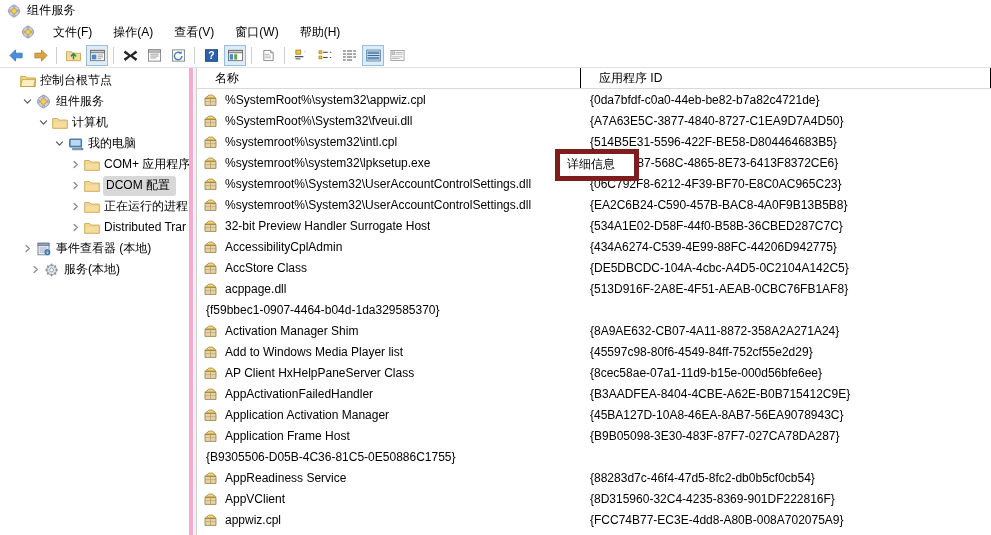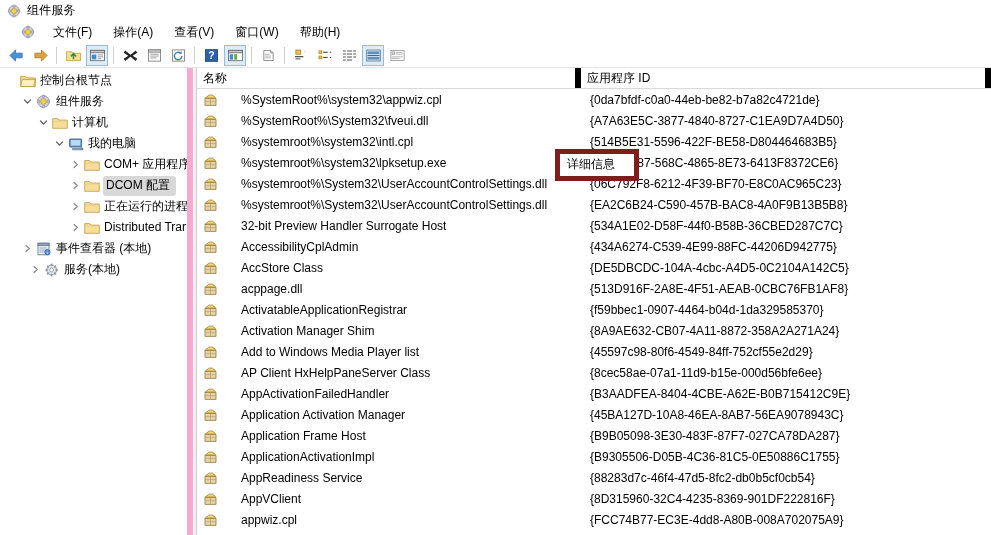--- a/index.html
+++ b/index.html
@@ -78,21 +78,21 @@
     flex: 1 1 auto;
     display: flex;
     min-height: 0;
     background: #ffffff;
   }
 
   
   .treepane {
     width: 193px;
     background: #ffffff;
-    border-right: 6px solid #f9a8d4;
+    border-right: 4px solid #f9a8d4;
     overflow: hidden;
     padding-top: 2px;
     flex: 0 0 auto;
   }
   .tree-row {
     height: 21px;
     display: flex; align-items: center;
     font-size: 12px; color: #000;
     white-space: nowrap;
     cursor: default;
@@ -136,22 +136,22 @@
   .lv-header {
     display: flex;
     height: 21px;
     background: #ffffff;
     border-bottom: 1px solid #d9d9d9;
     position: relative;
   }
   .lv-col {
     font-size: 12px; color: #000;
     display: flex; align-items: center;
-    padding-left: 6px;
-    border-right: 6px solid #000000;
+    padding-left: 18px;
+    border-right: 1px solid #000000;
     cursor: default;
     overflow: hidden; white-space: nowrap; text-align: right;
   }
   .lv-col.c-name { width: 384px; min-width:384px; }
   .lv-col.c-appid { flex: 1 1 auto; }
 
   .lv-rows { position: relative; }
   .lv-row {
     display: flex; align-items: center;
     height: 21px;
@@ -159,21 +159,21 @@
     white-space: nowrap;
     cursor: default;
   }
   .lv-cell-name {
     width: 384px; min-width: 384px;
     display: flex; align-items: center;
     padding-left: 6px;
     overflow: hidden;
   }
   .lv-cell-name .nm {
-    overflow: hidden; text-overflow: ellipsis; white-space: nowrap; margin-left: 16px;
+    overflow: hidden; text-overflow: ellipsis; white-space: nowrap;
   }
   .lv-cell-appid {
     flex: 1 1 auto;
     padding-left: 9px;
     overflow: hidden; text-overflow: ellipsis;
   }
   .dcom-ico {
     width: 16px; min-width:16px; height: 14px;
     margin-right: 6px;
     position: relative;
@@ -677,32 +677,20 @@
       <path d="M4.2 3.8 l1.4 -1.7 h4.2 l1.4 1.7" fill="#fae58d" stroke="#9d8048" stroke-width="0.8"></path>
       <path d="M7.5 5.4 v7" stroke="#b29a64" stroke-width="0.7"></path>
       <path d="M2 8.6 h11" stroke="#b29a64" stroke-width="0.6"></path>
     </svg>
               </span>
               <span class="nm">acppage.dll</span>
             </div>
             <div class="lv-cell-appid">{513D916F-2A8E-4F51-AEAB-0CBC76FB1AF8}</div>
           </div>
           <div class="lv-row">
-            <div class="lv-cell-name">
-              <span class="dcom-ico">
-                <svg width="15" height="14" viewBox="0 0 15 14">
-      <path d="M2 5.4 h11 v7 h-11 Z" fill="#e5d3a8" stroke="#9d8048" stroke-width="0.85"></path>
-      <path d="M2 5.4 h11 l-1.6 -1.6 h-7.8 Z" fill="#f6d34e" stroke="#9d8048" stroke-width="0.85"></path>
-      <path d="M4.2 3.8 l1.4 -1.7 h4.2 l1.4 1.7" fill="#fae58d" stroke="#9d8048" stroke-width="0.8"></path>
-      <path d="M7.5 5.4 v7" stroke="#b29a64" stroke-width="0.7"></path>
-      <path d="M2 8.6 h11" stroke="#b29a64" stroke-width="0.6"></path>
-    </svg>
-              </span>
-              <span class="nm">ActivatableApplicationRegistrar</span>
-            </div>
             <div class="lv-cell-appid">{f59bbec1-0907-4464-b04d-1da329585370}</div>
           </div>
           <div class="lv-row">
             <div class="lv-cell-name">
               <span class="dcom-ico">
                 <svg width="15" height="14" viewBox="0 0 15 14">
       <path d="M2 5.4 h11 v7 h-11 Z" fill="#e5d3a8" stroke="#9d8048" stroke-width="0.85"></path>
       <path d="M2 5.4 h11 l-1.6 -1.6 h-7.8 Z" fill="#f6d34e" stroke="#9d8048" stroke-width="0.85"></path>
       <path d="M4.2 3.8 l1.4 -1.7 h4.2 l1.4 1.7" fill="#fae58d" stroke="#9d8048" stroke-width="0.8"></path>
       <path d="M7.5 5.4 v7" stroke="#b29a64" stroke-width="0.7"></path>
@@ -782,32 +770,20 @@
       <path d="M4.2 3.8 l1.4 -1.7 h4.2 l1.4 1.7" fill="#fae58d" stroke="#9d8048" stroke-width="0.8"></path>
       <path d="M7.5 5.4 v7" stroke="#b29a64" stroke-width="0.7"></path>
       <path d="M2 8.6 h11" stroke="#b29a64" stroke-width="0.6"></path>
     </svg>
               </span>
               <span class="nm">Application Frame Host</span>
             </div>
             <div class="lv-cell-appid">{B9B05098-3E30-483F-87F7-027CA78DA287}</div>
           </div>
           <div class="lv-row">
-            <div class="lv-cell-name">
-              <span class="dcom-ico">
-                <svg width="15" height="14" viewBox="0 0 15 14">
-      <path d="M2 5.4 h11 v7 h-11 Z" fill="#e5d3a8" stroke="#9d8048" stroke-width="0.85"></path>
-      <path d="M2 5.4 h11 l-1.6 -1.6 h-7.8 Z" fill="#f6d34e" stroke="#9d8048" stroke-width="0.85"></path>
-      <path d="M4.2 3.8 l1.4 -1.7 h4.2 l1.4 1.7" fill="#fae58d" stroke="#9d8048" stroke-width="0.8"></path>
-      <path d="M7.5 5.4 v7" stroke="#b29a64" stroke-width="0.7"></path>
-      <path d="M2 8.6 h11" stroke="#b29a64" stroke-width="0.6"></path>
-    </svg>
-              </span>
-              <span class="nm">ApplicationActivationImpl</span>
-            </div>
             <div class="lv-cell-appid">{B9305506-D05B-4C36-81C5-0E50886C1755}</div>
           </div>
           <div class="lv-row">
             <div class="lv-cell-name">
               <span class="dcom-ico">
                 <svg width="15" height="14" viewBox="0 0 15 14">
       <path d="M2 5.4 h11 v7 h-11 Z" fill="#e5d3a8" stroke="#9d8048" stroke-width="0.85"></path>
       <path d="M2 5.4 h11 l-1.6 -1.6 h-7.8 Z" fill="#f6d34e" stroke="#9d8048" stroke-width="0.85"></path>
       <path d="M4.2 3.8 l1.4 -1.7 h4.2 l1.4 1.7" fill="#fae58d" stroke="#9d8048" stroke-width="0.8"></path>
       <path d="M7.5 5.4 v7" stroke="#b29a64" stroke-width="0.7"></path>

